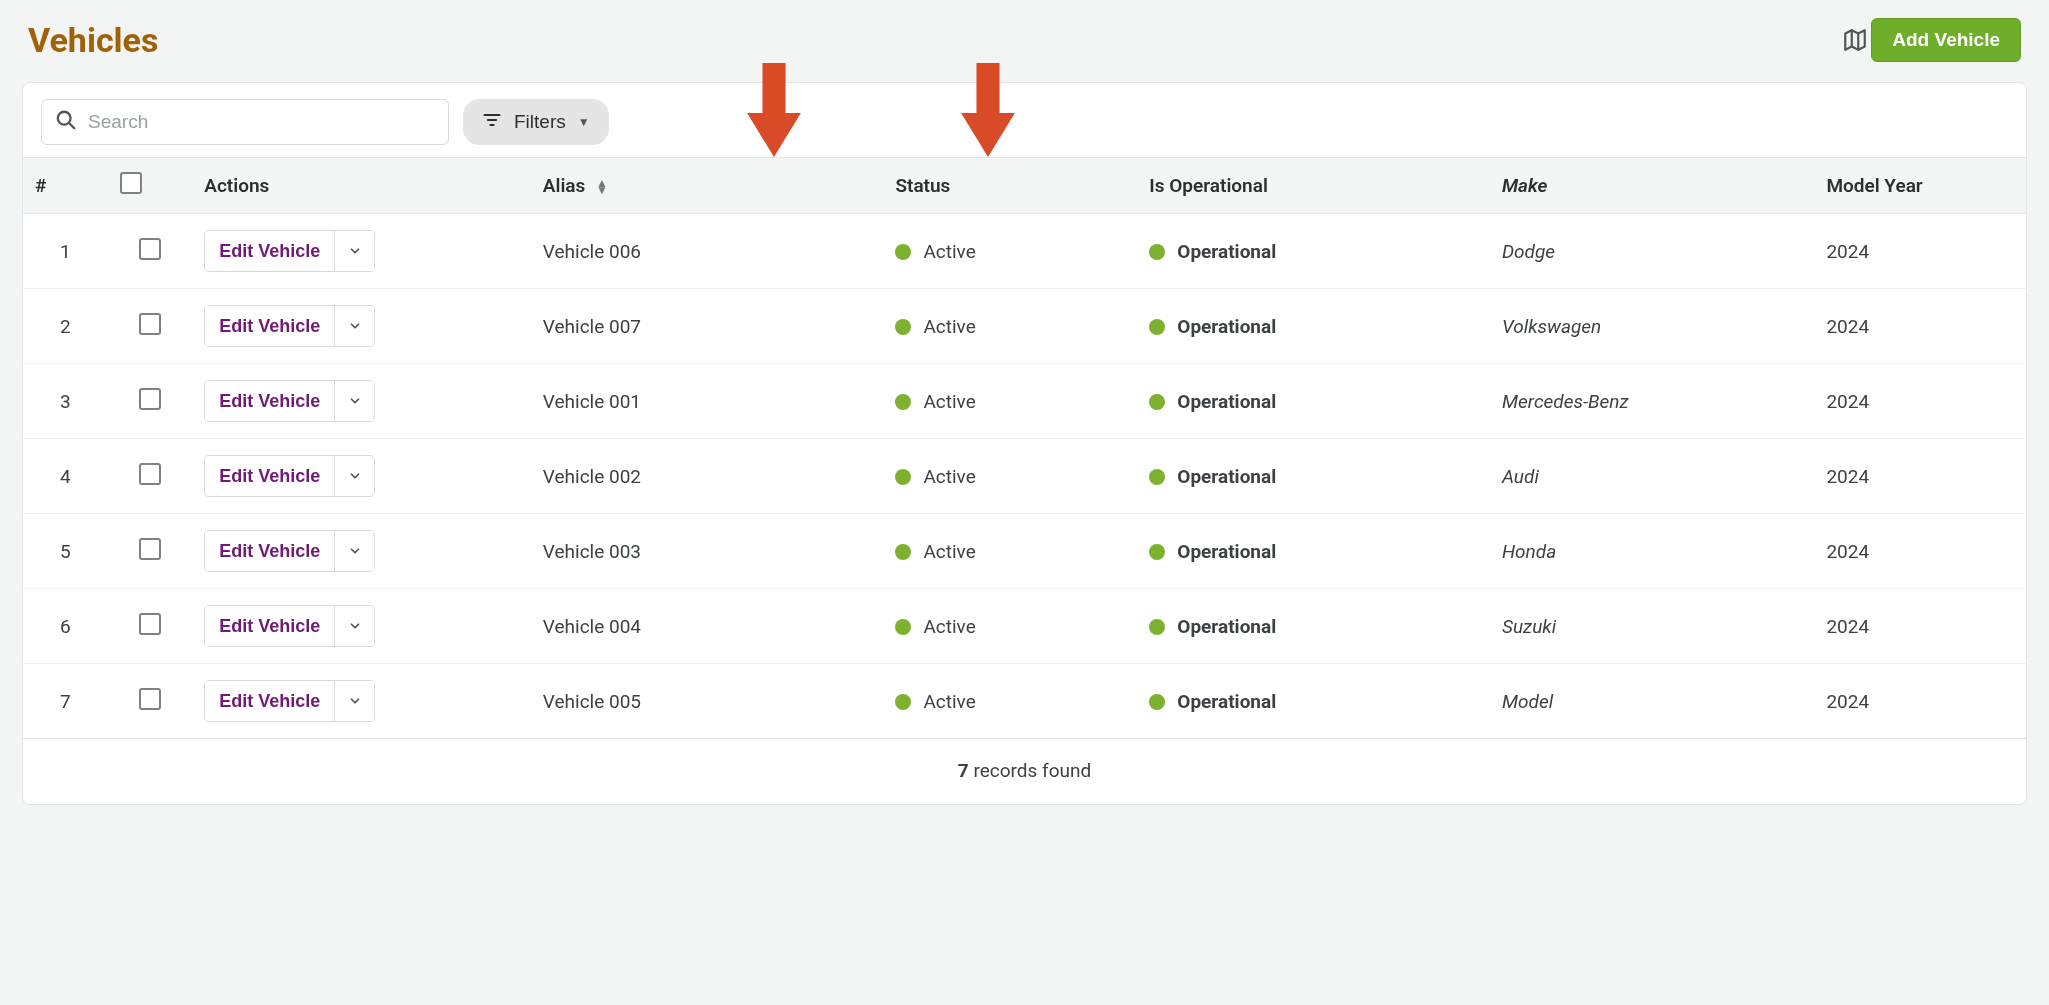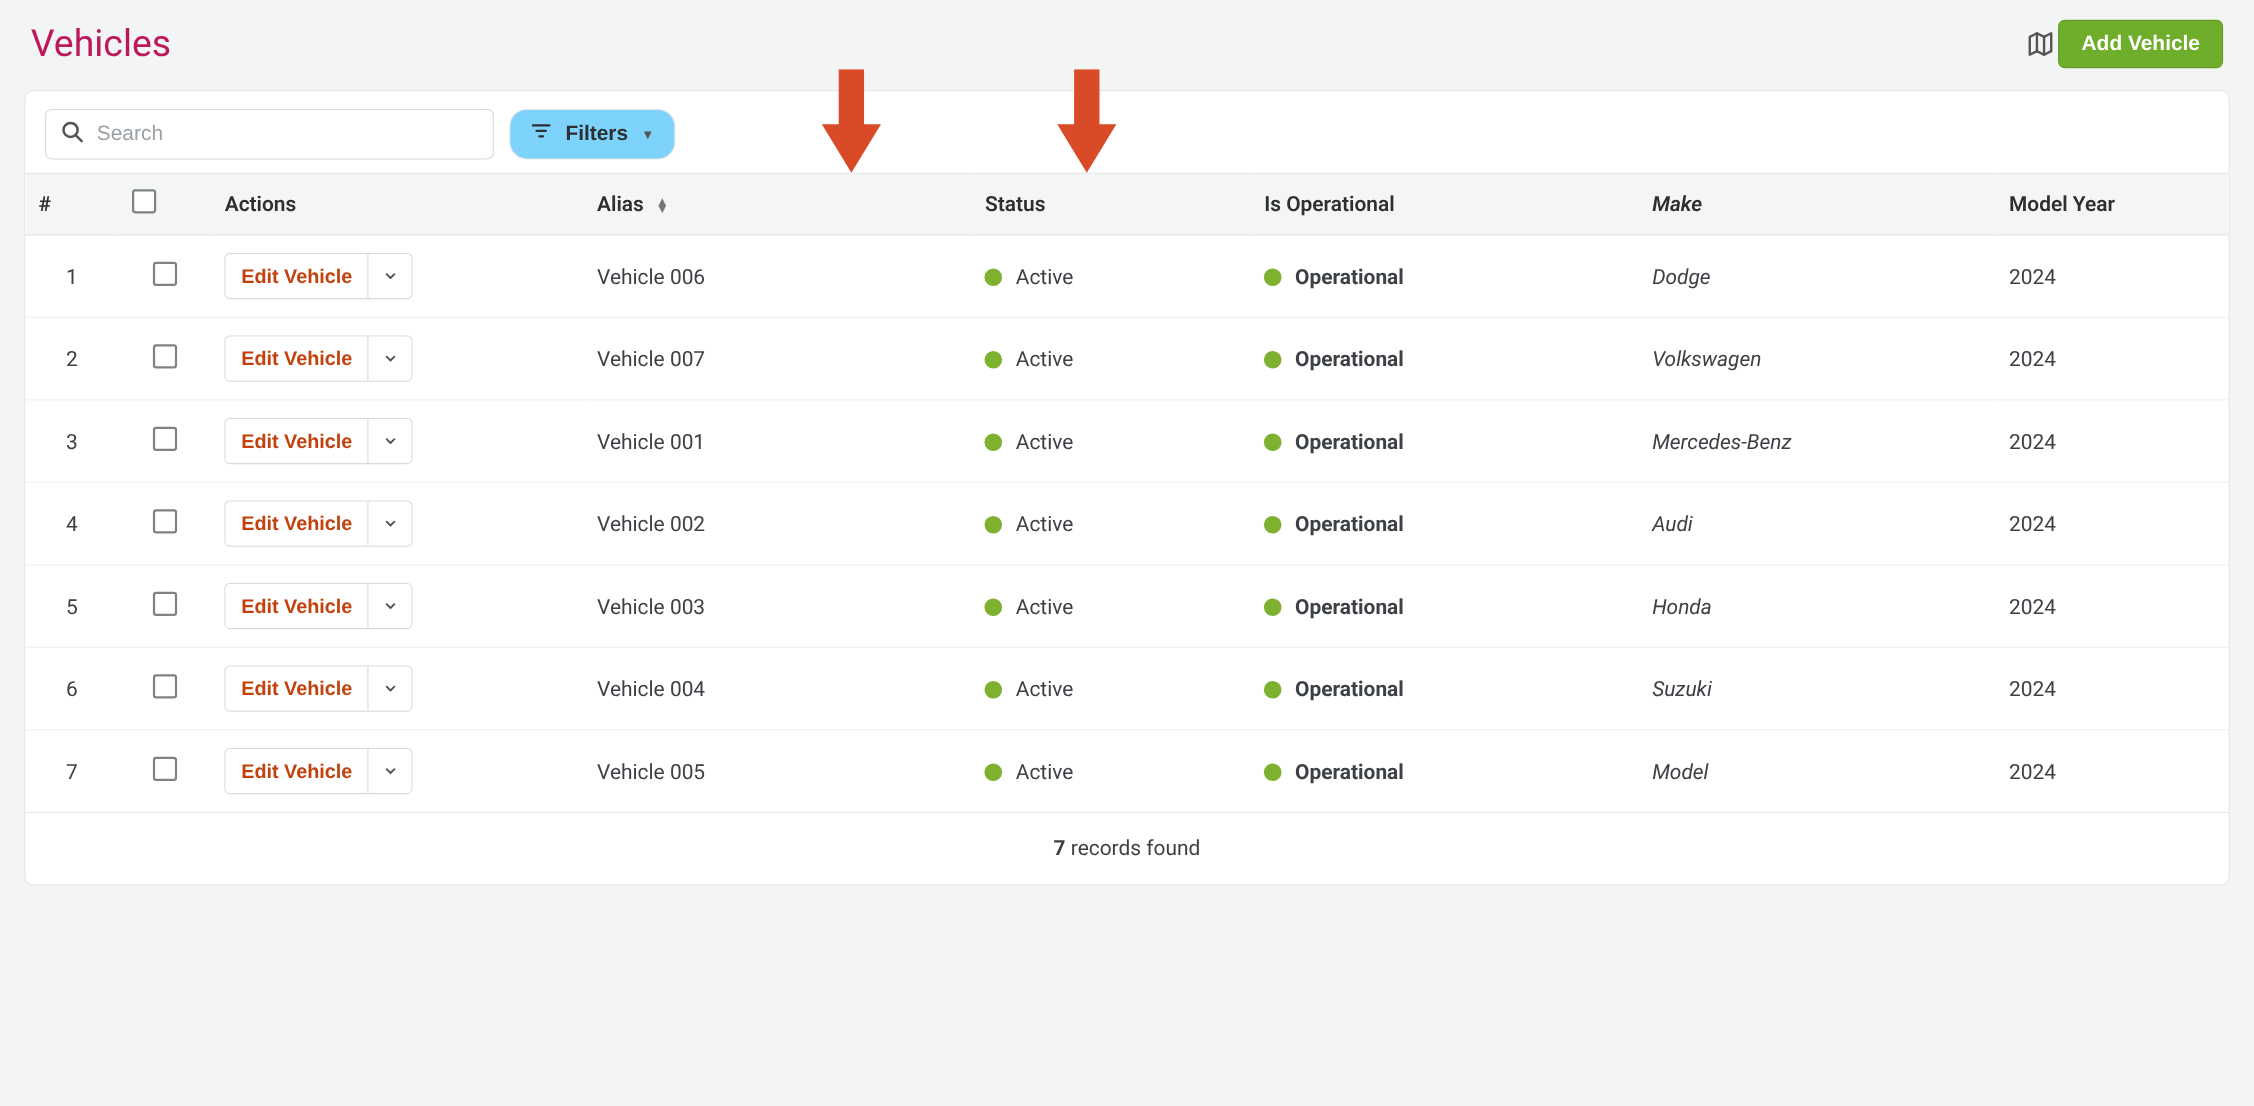--- a/index.html
+++ b/index.html
@@ -11,22 +11,22 @@
   }
   .page-header {
     display: flex;
     align-items: center;
     justify-content: space-between;
     margin-bottom: 20px;
     padding: 0 6px;
   }
   .page-title {
     font-size: 34px;
-    font-weight: 400;
-    color: #be185d;
+    font-weight: 700;
+    color: #a16207;
   }
   .page-header-actions {
     display: flex;
     align-items: center;
   }
   .map-icon-btn {
     width: 32px;
     height: 32px;
     display: inline-flex;
     align-items: center;
@@ -73,29 +73,29 @@
     height: 46px;
     border: 1px solid #d7d9da;
     border-radius: 6px;
     padding: 0 14px 0 46px;
     font-size: 19px;
     color: #333;
   }
   .search-input::placeholder { color: #9aa0a4; }
   .filters-btn {
     height: 46px;
-    background: #7dd3fc;
+    background: #e5e5e5;
     border: 1px solid #e3e5e6;
     border-radius: 16px;
     padding: 0 18px;
     display: inline-flex;
     align-items: center;
     gap: 12px;
     font-size: 19px;
-    font-weight: 700;
+    font-weight: 400;
     color: #2d2f31;
     cursor: pointer;
   }
   .filters-btn .caret { font-size: 12px; color: #555; }
   table.data {
     width: 100%;
     border-collapse: collapse;
   }
   table.data thead th {
     background: #f4f5f5;
@@ -138,21 +138,21 @@
     border-radius: 5px;
     overflow: hidden;
     height: 42px;
   }
   .split-btn .main {
     padding: 0 14px;
     display: inline-flex;
     align-items: center;
     font-size: 18px;
     font-weight: 600;
-    color: #c2410c;
+    color: #701a75;
     background: #fff;
     border: none;
     cursor: pointer;
   }
   .split-btn .drop {
     width: 40px;
     display: inline-flex;
     align-items: center;
     justify-content: center;
     border: none;

